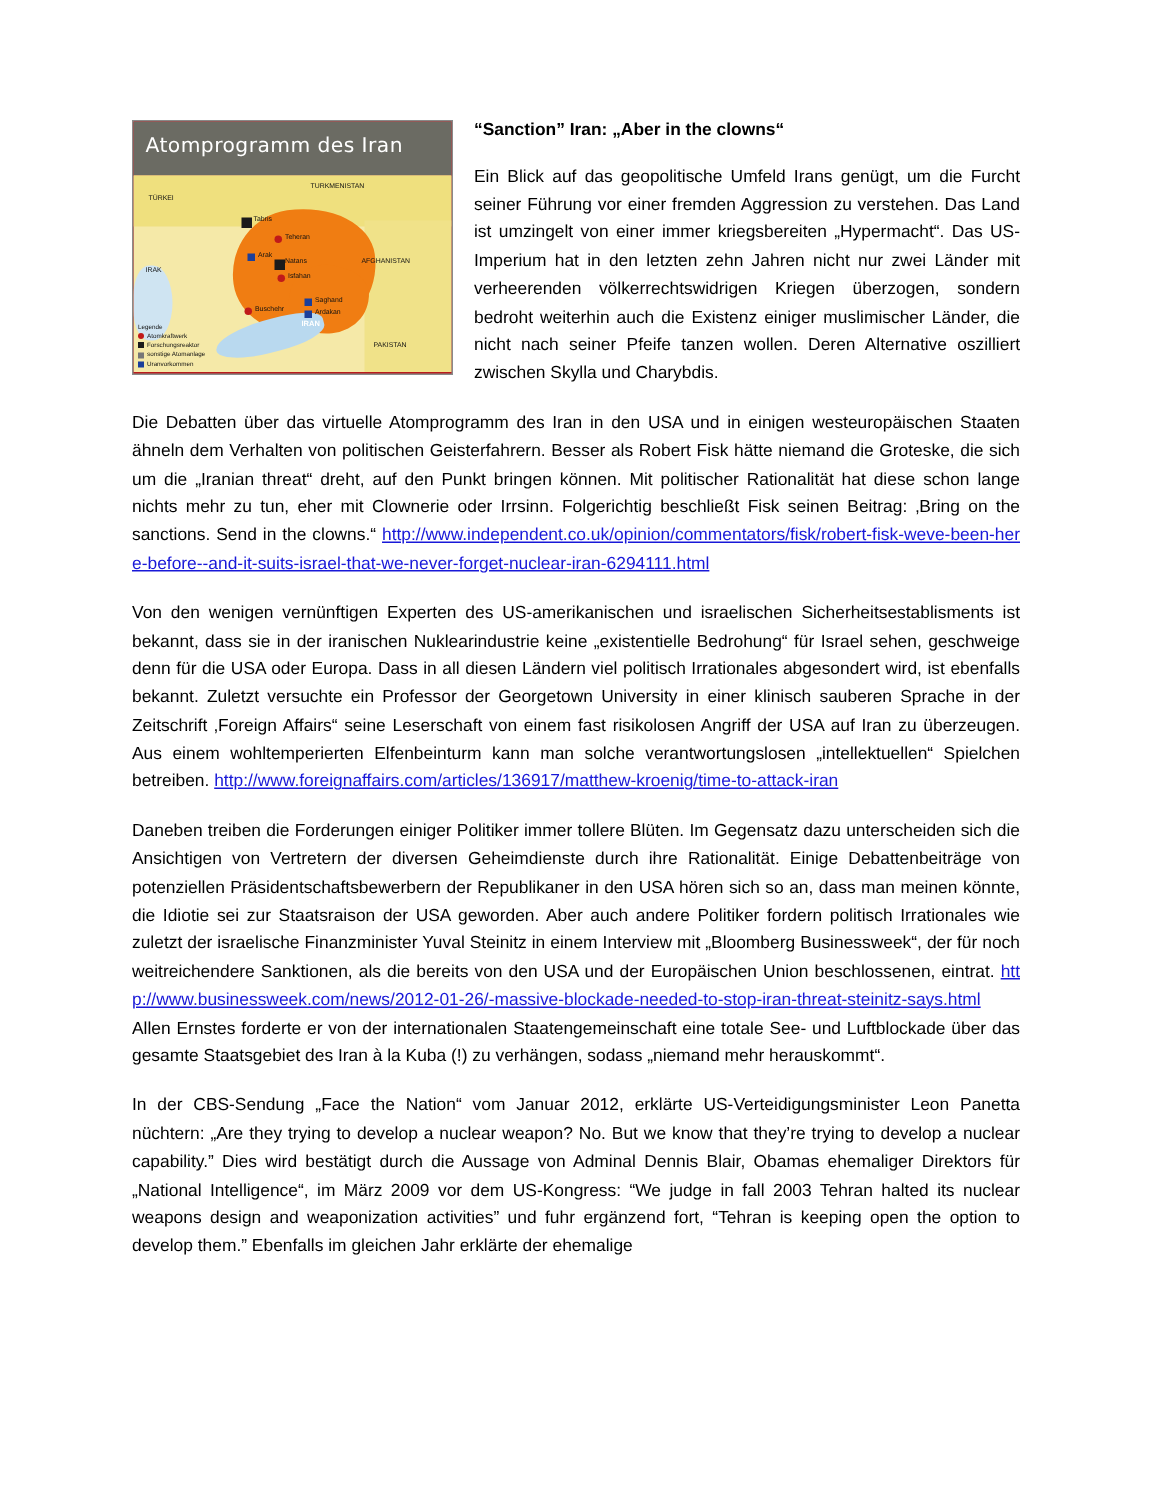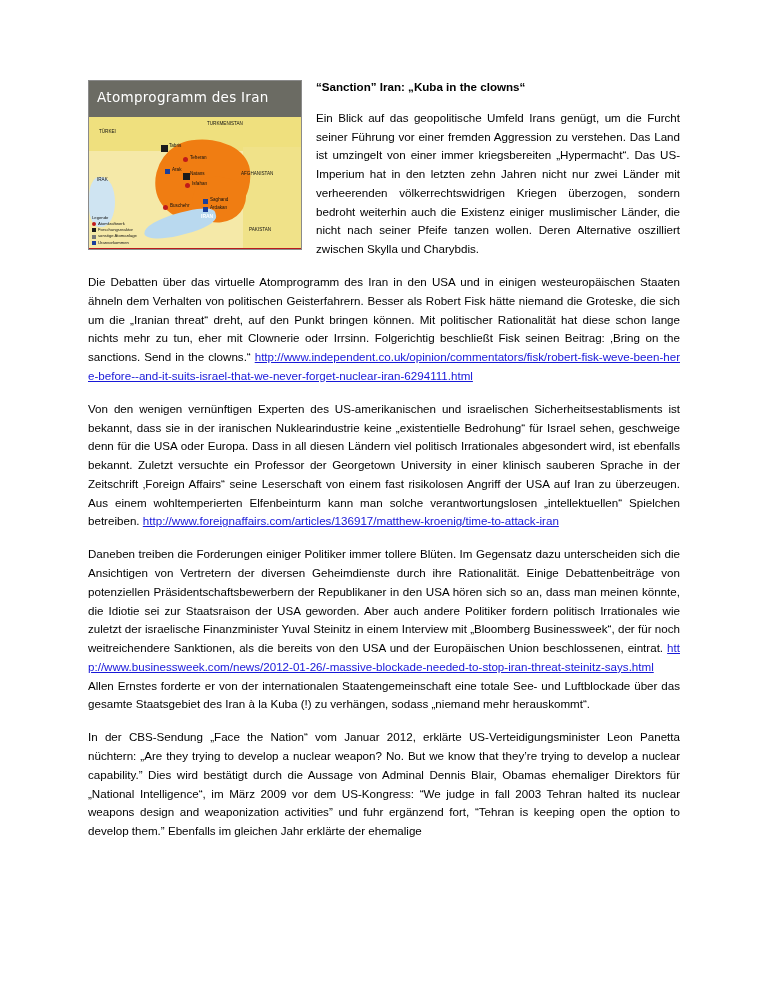--- a/index.html
+++ b/index.html
@@ -252,21 +252,21 @@
             </div>
             <div class="lrow">
               <span class="sw blue"></span>
               <span>Uranvorkommen</span>
             </div>
           </div>
         </div>
       </div>
 
       <p class="head-para">
-        <span class="bold">“Sanction” Iran: „Kuba in the clowns“</span>
+        <span class="bold">“Sanction” Iran: „Aber in the clowns“</span>
       </p>
       <p>Ein Blick auf das geopolitische Umfeld Irans genügt, um die Furcht seiner Führung vor einer fremden Aggression zu verstehen. Das Land ist umzingelt von einer immer kriegsbereiten „Hypermacht“. Das US-Imperium hat in den letzten zehn Jahren nicht nur zwei Länder mit verheerenden völkerrechtswidrigen Kriegen überzogen, sondern bedroht weiterhin auch die Existenz einiger muslimischer Länder, die nicht nach seiner Pfeife tanzen wollen. Deren Alternative oszilliert zwischen Skylla und Charybdis.</p>
     </div>
 
     <p>
       <span>Die Debatten über das virtuelle Atomprogramm des Iran in den USA und in einigen westeuropäischen Staaten ähneln dem Verhalten von politischen Geisterfahrern. Besser als Robert Fisk hätte niemand die Groteske, die sich um die „Iranian threat“ dreht, auf den Punkt bringen können. Mit politischer Rationalität hat diese schon lange nichts mehr zu tun, eher mit Clownerie oder Irrsinn. Folgerichtig beschließt Fisk seinen Beitrag: ‚Bring on the sanctions. Send in the clowns.“ </span><a class="link" href="#">http://www.independent.co.uk/opinion/commentators/fisk/robert-fisk-weve-been-here-before--and-it-suits-israel-that-we-never-forget-nuclear-iran-6294111.html</a><span></span>
     </p>
 
     <p>
       <span>Von den wenigen vernünftigen Experten des US-amerikanischen und israelischen Sicherheitsestablisments ist bekannt, dass sie in der iranischen Nuklearindustrie keine „existentielle Bedrohung“ für Israel sehen, geschweige denn für die USA oder Europa. Dass in all diesen Ländern viel politisch Irrationales abgesondert wird, ist ebenfalls bekannt. Zuletzt versuchte ein Professor der Georgetown University in einer klinisch sauberen Sprache in der Zeitschrift ‚Foreign Affairs“ seine Leserschaft von einem fast risikolosen Angriff der USA auf Iran zu überzeugen. Aus einem wohltemperierten Elfenbeinturm kann man solche verantwortungslosen „intellektuellen“ Spielchen betreiben. </span><a class="link" href="#">http://www.foreignaffairs.com/articles/136917/matthew-kroenig/time-to-attack-iran</a><span></span>

